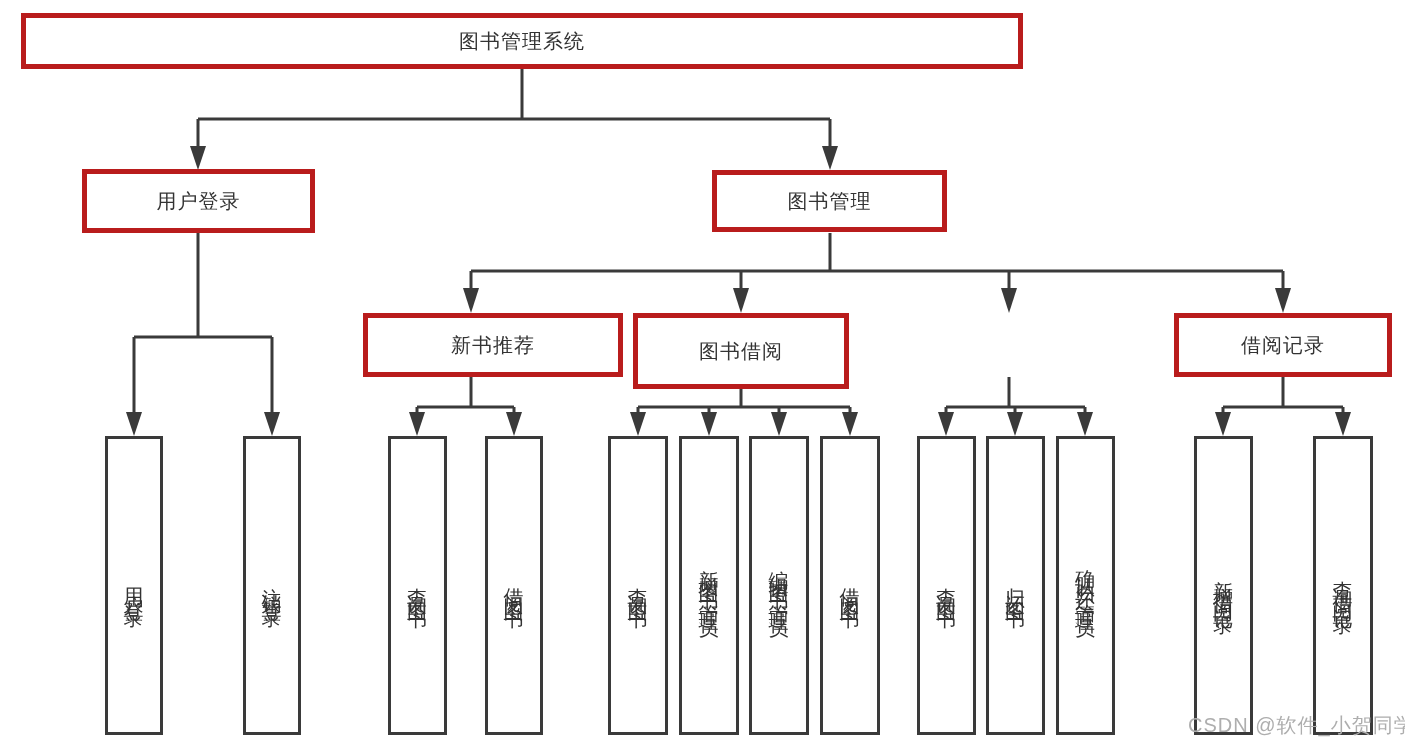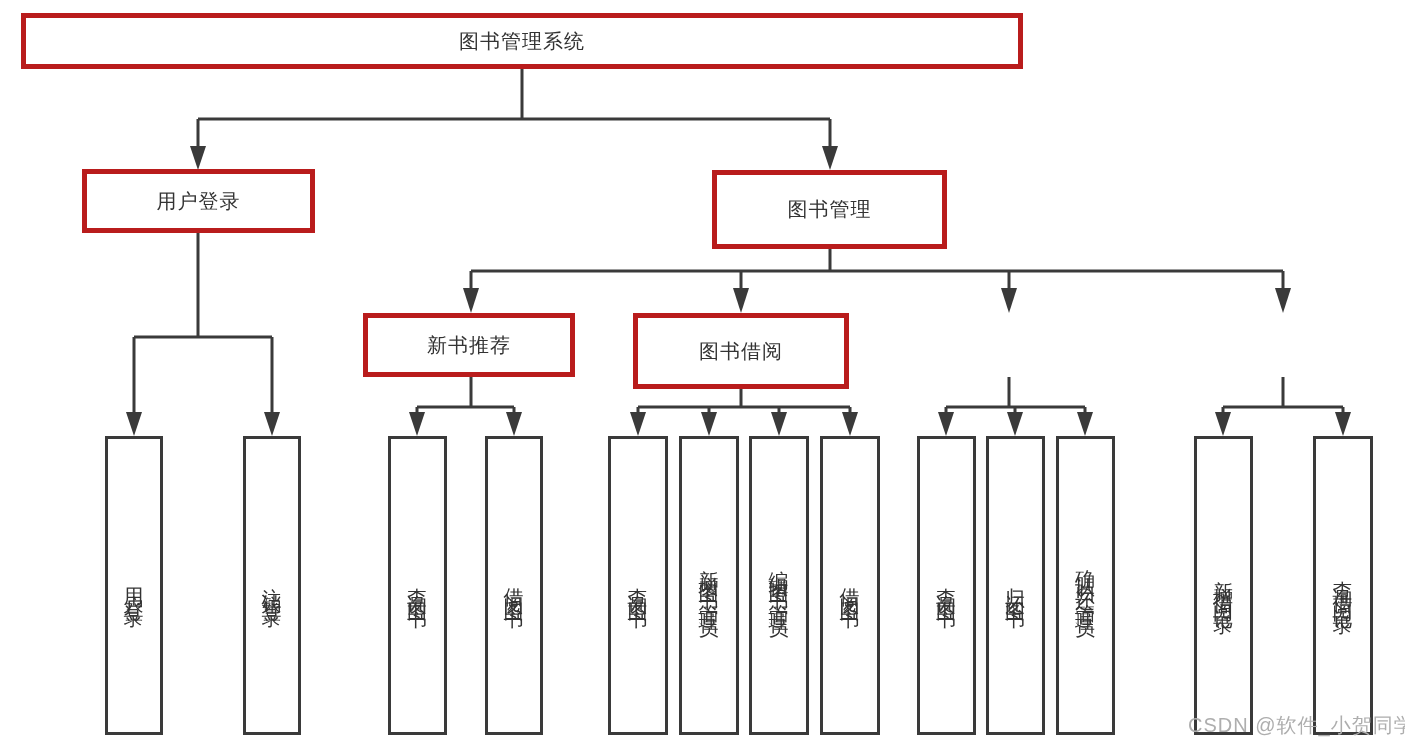--- a/index.html
+++ b/index.html
@@ -80,29 +80,32 @@
     </g>
   </svg>
 
   <div class="hbox" style="left:21px;top:13px;width:1002px;height:56px;">
     <span>图书管理系统</span>
   </div>
 
   <div class="hbox" style="left:82px;top:169px;width:233px;height:64px;">
     <span>用户登录</span>
   </div>
-  <div class="hbox" style="left:712px;top:170px;width:235px;height:79px;">
+  <div class="hbox" style="left:712px;top:170px;width:235px;height:62px;">
     <span>图书管理</span>
   </div>
 
-  <div class="hbox" style="left:363px;top:313px;width:212px;height:64px;">
+  <div class="hbox" style="left:363px;top:313px;width:260px;height:64px;">
     <span>新书推荐</span>
   </div>
   <div class="hbox" style="left:633px;top:313px;width:216px;height:76px;">
     <span>图书借阅</span>
+  </div>
+  <div class="hbox" style="left:1174px;top:313px;width:218px;height:64px;">
+    <span>借阅记录</span>
   </div>
 
   <div class="vbox" style="left:105px;top:436px;width:58px;height:299px;">
     <span>用户登录</span>
   </div>
   <div class="vbox" style="left:243px;top:436px;width:58px;height:299px;">
     <span>注销登录</span>
   </div>
 
   <div class="vbox" style="left:388px;top:436px;width:59px;height:299px;">

